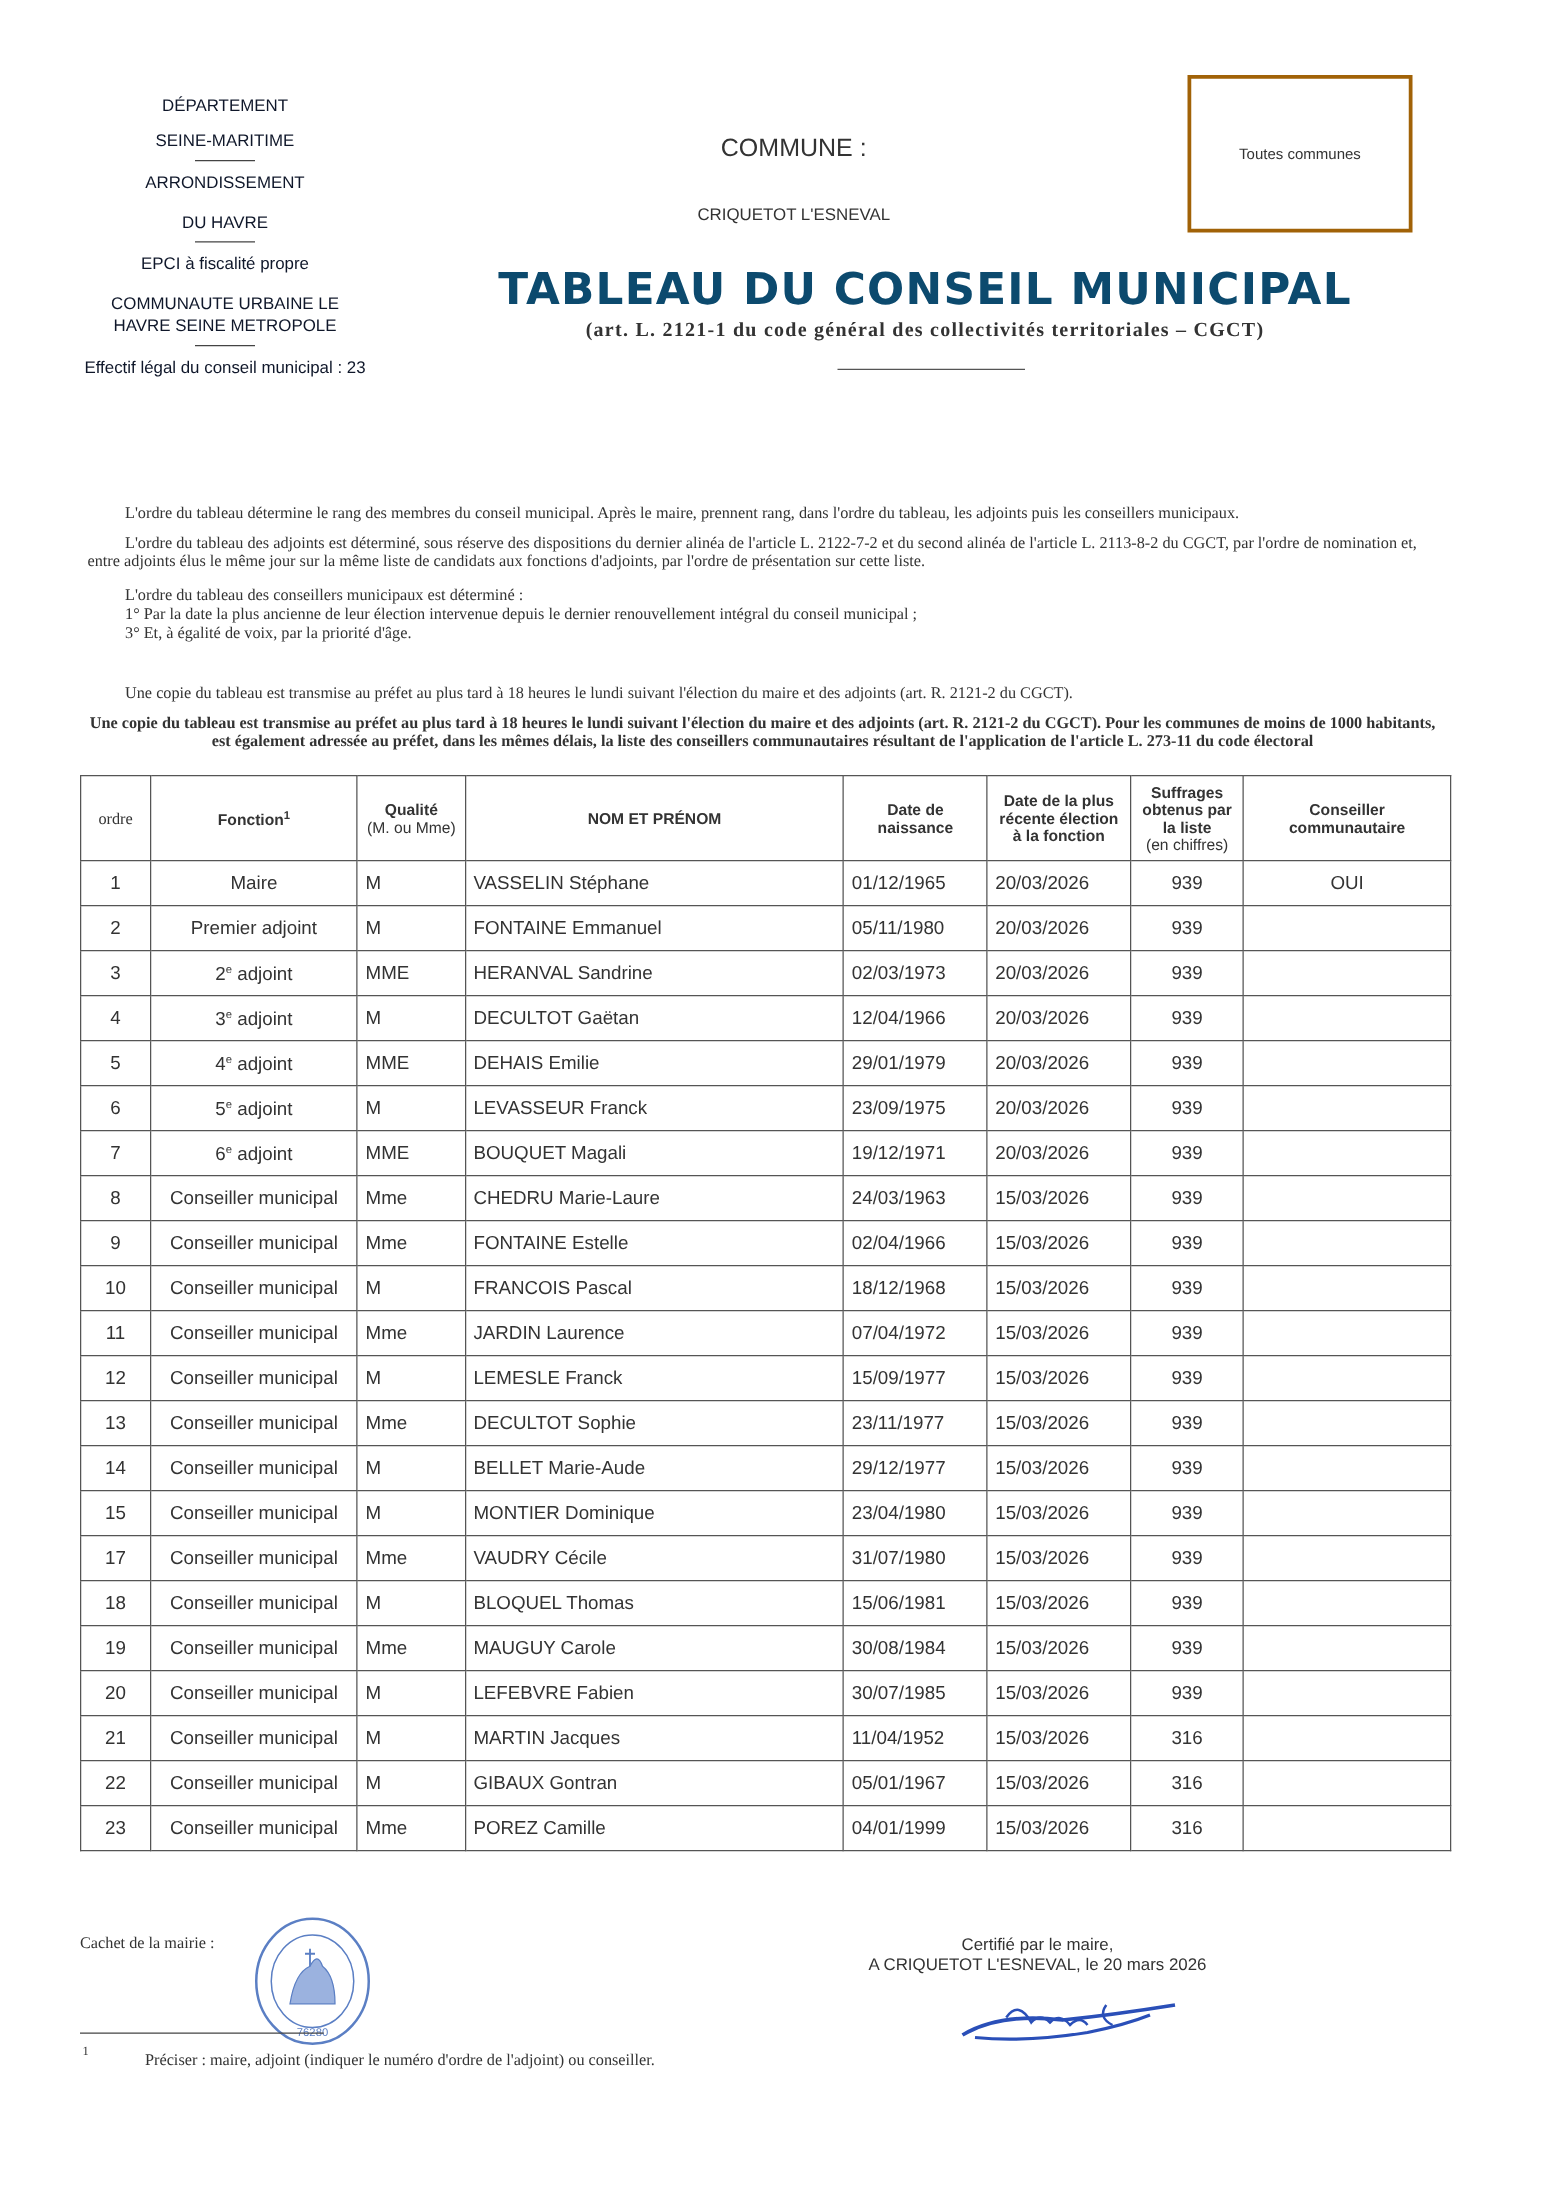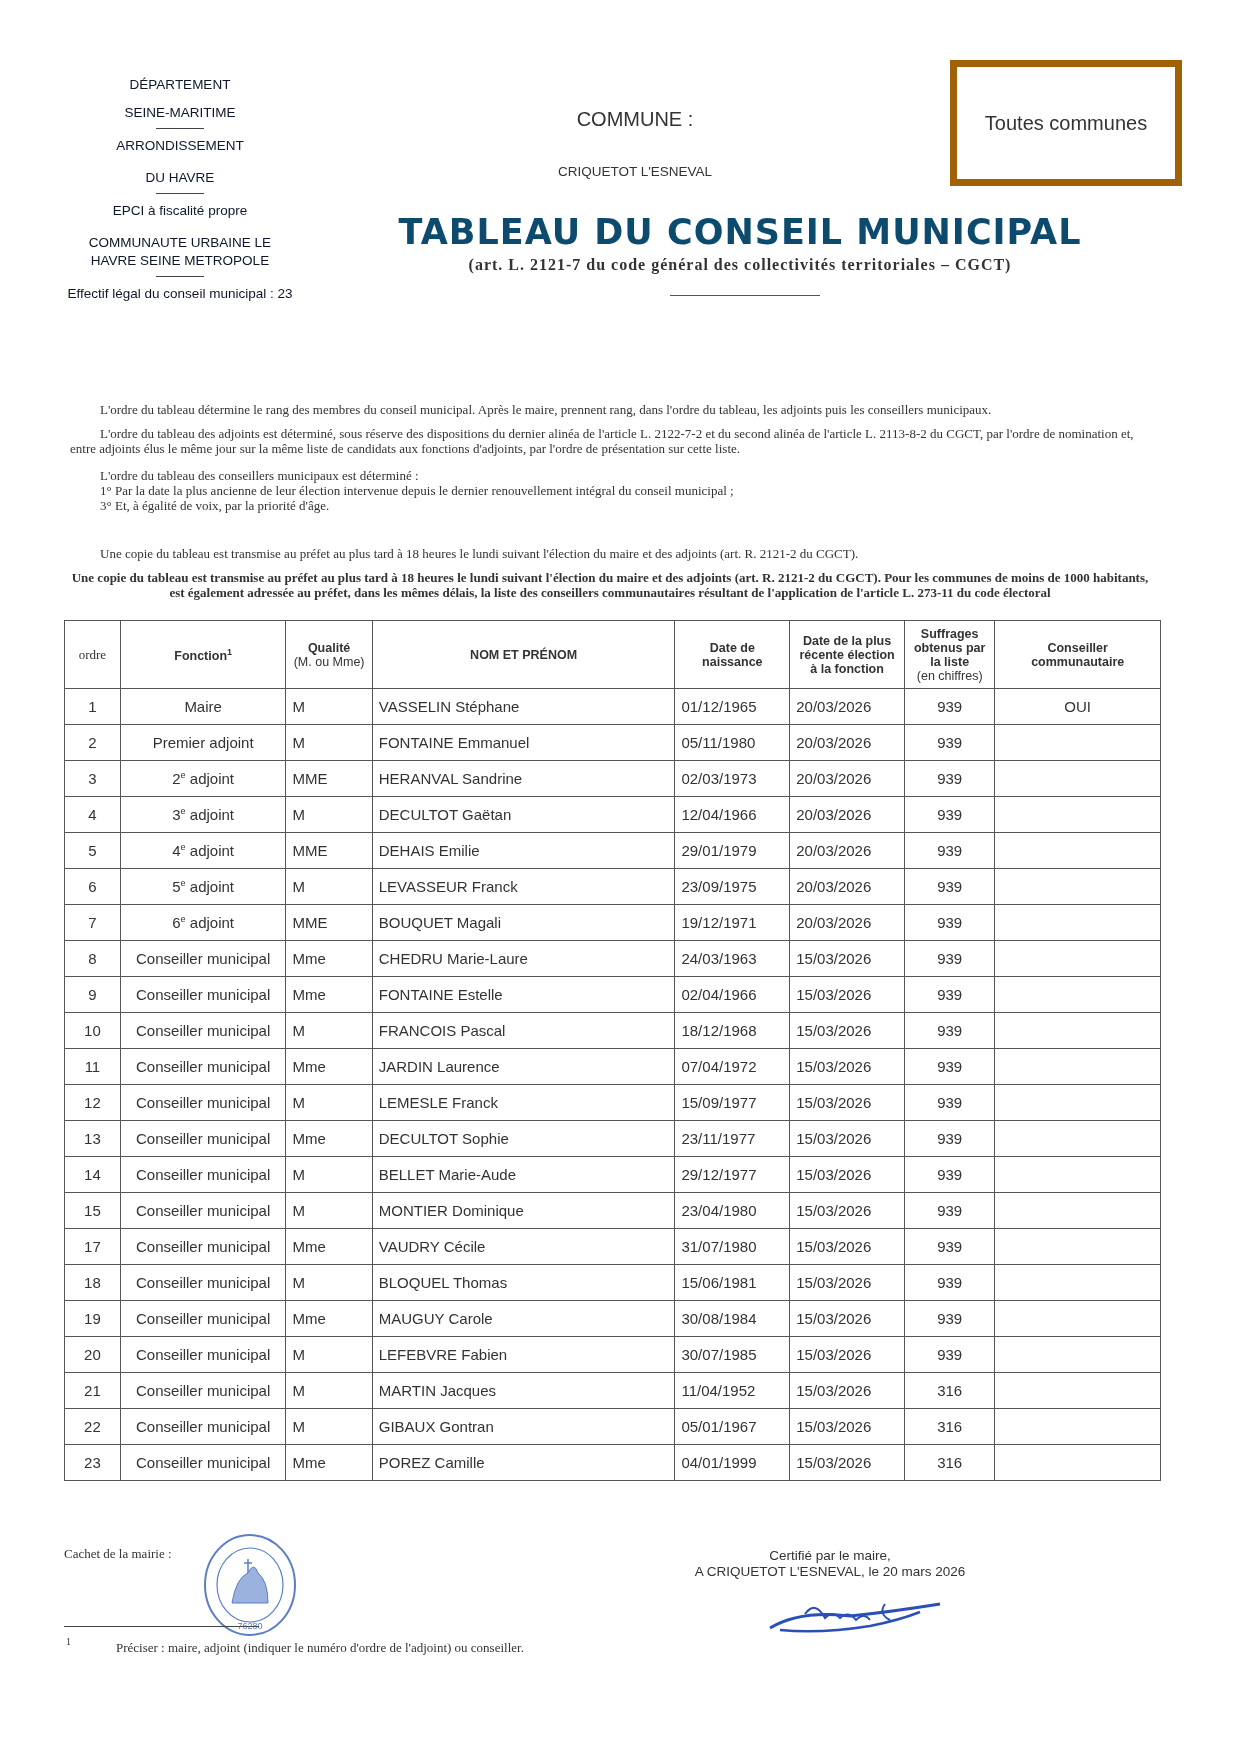--- a/index.html
+++ b/index.html
@@ -9,21 +9,21 @@
   
   .left-block { left: 60px; top: 76px; width: 240px; text-align: center; font-size: 13.5px; color: #0f172a; }
   .left-block .ln { line-height: 18px; }
   .left-block .rule { width: 48px; height: 1px; background: #444; margin: 6px auto 8px auto; }
   .left-block .gap { height: 14px; }
 
   
   .commune-label { left: 470px; top: 108px; width: 330px; text-align: center; font-size: 20px; color: #333; }
   .commune-name { left: 470px; top: 164px; width: 330px; text-align: center; font-size: 13.5px; color: #333; }
 
-  .toutes-box { left: 950px; top: 60px; width: 232px; height: 126px; border: 7px solid #a16207; box-sizing: border-box; display: flex; align-items: center; justify-content: center; font-size: 20px; color: #333; }
+  .toutes-box { left: 950px; top: 60px; width: 180px; height: 126px; border: 3px solid #a16207; box-sizing: border-box; display: flex; align-items: center; justify-content: center; font-size: 12px; color: #333; }
 
   .title { left: 340px; top: 212px; width: 800px; text-align: center; font-family: "DejaVu Sans", sans-serif; font-weight: bold; font-size: 35px; letter-spacing: 1px; color: #0c4a6e; }
   .subtitle { left: 340px; top: 256px; width: 800px; text-align: center; font-family: "Liberation Serif", serif; font-weight: bold; font-size: 16px; letter-spacing: 1px; color: #333; }
   .title-rule { left: 670px; top: 295px; width: 150px; height: 1px; background: #555; }
 
   
   .para { font-family: "Liberation Serif", serif; font-size: 13px; color: #333; line-height: 15px; }
   .p1 { left: 70px; top: 402px; width: 1080px; text-indent: 30px; }
   .p2 { left: 70px; top: 426px; width: 1080px; text-indent: 30px; }
   .p3 { left: 100px; top: 468px; width: 1050px; }
@@ -76,21 +76,21 @@
 </div>
 
 <div class="abs commune-label">COMMUNE :</div>
 <div class="abs commune-name">CRIQUETOT L'ESNEVAL</div>
 
 <div class="abs toutes-box">
   <span>Toutes communes</span>
 </div>
 
 <div class="abs title">TABLEAU DU CONSEIL MUNICIPAL</div>
-<div class="abs subtitle">(art. L. 2121-7 du code général des collectivités territoriales – CGCT)</div>
+<div class="abs subtitle">(art. L. 2121-1 du code général des collectivités territoriales – CGCT)</div>
 <div class="abs title-rule"></div>
 
 <div class="abs para p1">L'ordre du tableau détermine le rang des membres du conseil municipal. Après le maire, prennent rang, dans l'ordre du tableau, les adjoints puis les conseillers municipaux.</div>
 <div class="abs para p2">L'ordre du tableau des adjoints est déterminé, sous réserve des dispositions du dernier alinéa de l'article L. 2122-7-2 et du second alinéa de l'article L. 2113-8-2 du CGCT, par l'ordre de nomination et, entre adjoints élus le même jour sur la même liste de candidats aux fonctions d'adjoints, par l'ordre de présentation sur cette liste.</div>
 <div class="abs para p3">
   <div>L'ordre du tableau des conseillers municipaux est déterminé :</div>
   <div>1° Par la date la plus ancienne de leur élection intervenue depuis le dernier renouvellement intégral du conseil municipal ;</div>
   <div>3° Et, à égalité de voix, par la priorité d'âge.</div>
 </div>
 <div class="abs para p4">Une copie du tableau est transmise au préfet au plus tard à 18 heures le lundi suivant l'élection du maire et des adjoints (art. R. 2121-2 du CGCT).</div>

